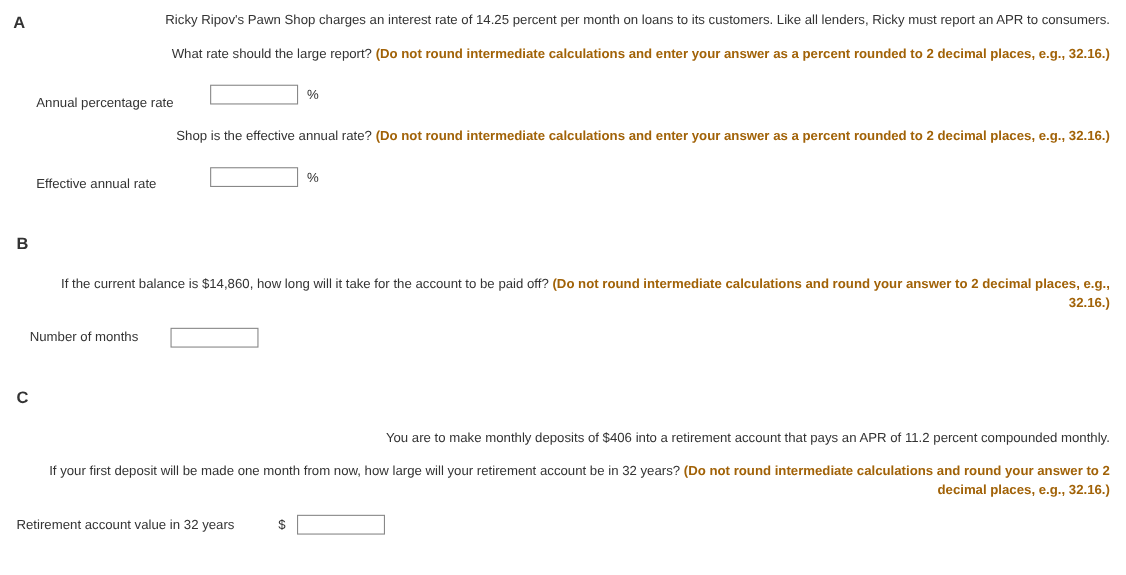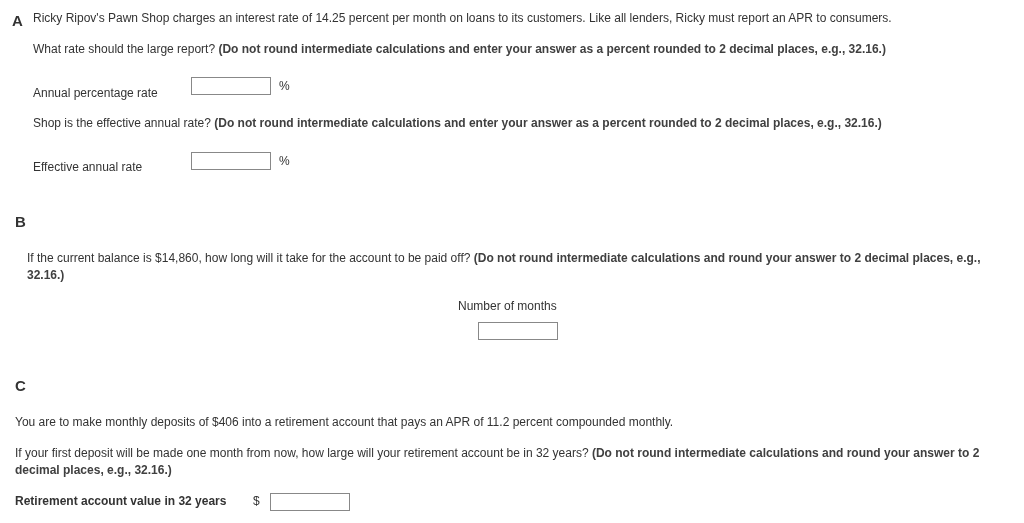--- a/index.html
+++ b/index.html
@@ -27,39 +27,39 @@
       top: 0;
     }
     .question-content {
       padding-left: 18px;
     }
     .question-content-no-indent {
       padding-left: 0;
     }
     .para {
       margin-bottom: 14px;
+      text-align: right;
     }
     .instruction {
-      color: #404040;
+      color: #a16207;
       font-weight: bold;
     }
     .answer-row {
       display: flex;
       align-items: center;
       gap: 8px;
       margin-bottom: 14px;
       margin-top: 2px;
     }
     .answer-label {
       min-width: 150px;
       margin-top: 13px;
     }
     .answer-label-wide {
       min-width: 230px;
-      font-weight: bold;
     }
     .answer-label-narrow {
       min-width: 120px;
     }
     input[type="text"] {
       width: 80px;
       height: 18px;
       border: 1px solid #888;
       font-size: 12px;
       padding: 0 3px;
@@ -109,21 +109,21 @@
 
 <div class="question-block">
   <div class="section-letter-row">
     <span class="letter">B</span>
   </div>
   <div class="question-content-no-indent">
     <div class="para" style="padding-left:12px;">
       <span>If the current balance is $14,860, how long will it take for the account to be paid off? </span>
       <span class="instruction">(Do not round intermediate calculations and round your answer to 2 decimal places, e.g., 32.16.)</span>
     </div>
-    <div class="answer-row" style="padding-left:12px;flex-direction:column;">
+    <div class="answer-row" style="padding-left:12px;">
       <span class="answer-label-narrow">Number of months</span>
       <input type="text" style="">
     </div>
   </div>
 </div>
 
 <div class="question-block">
   <div class="section-letter-row">
     <span class="letter">C</span>
   </div>

